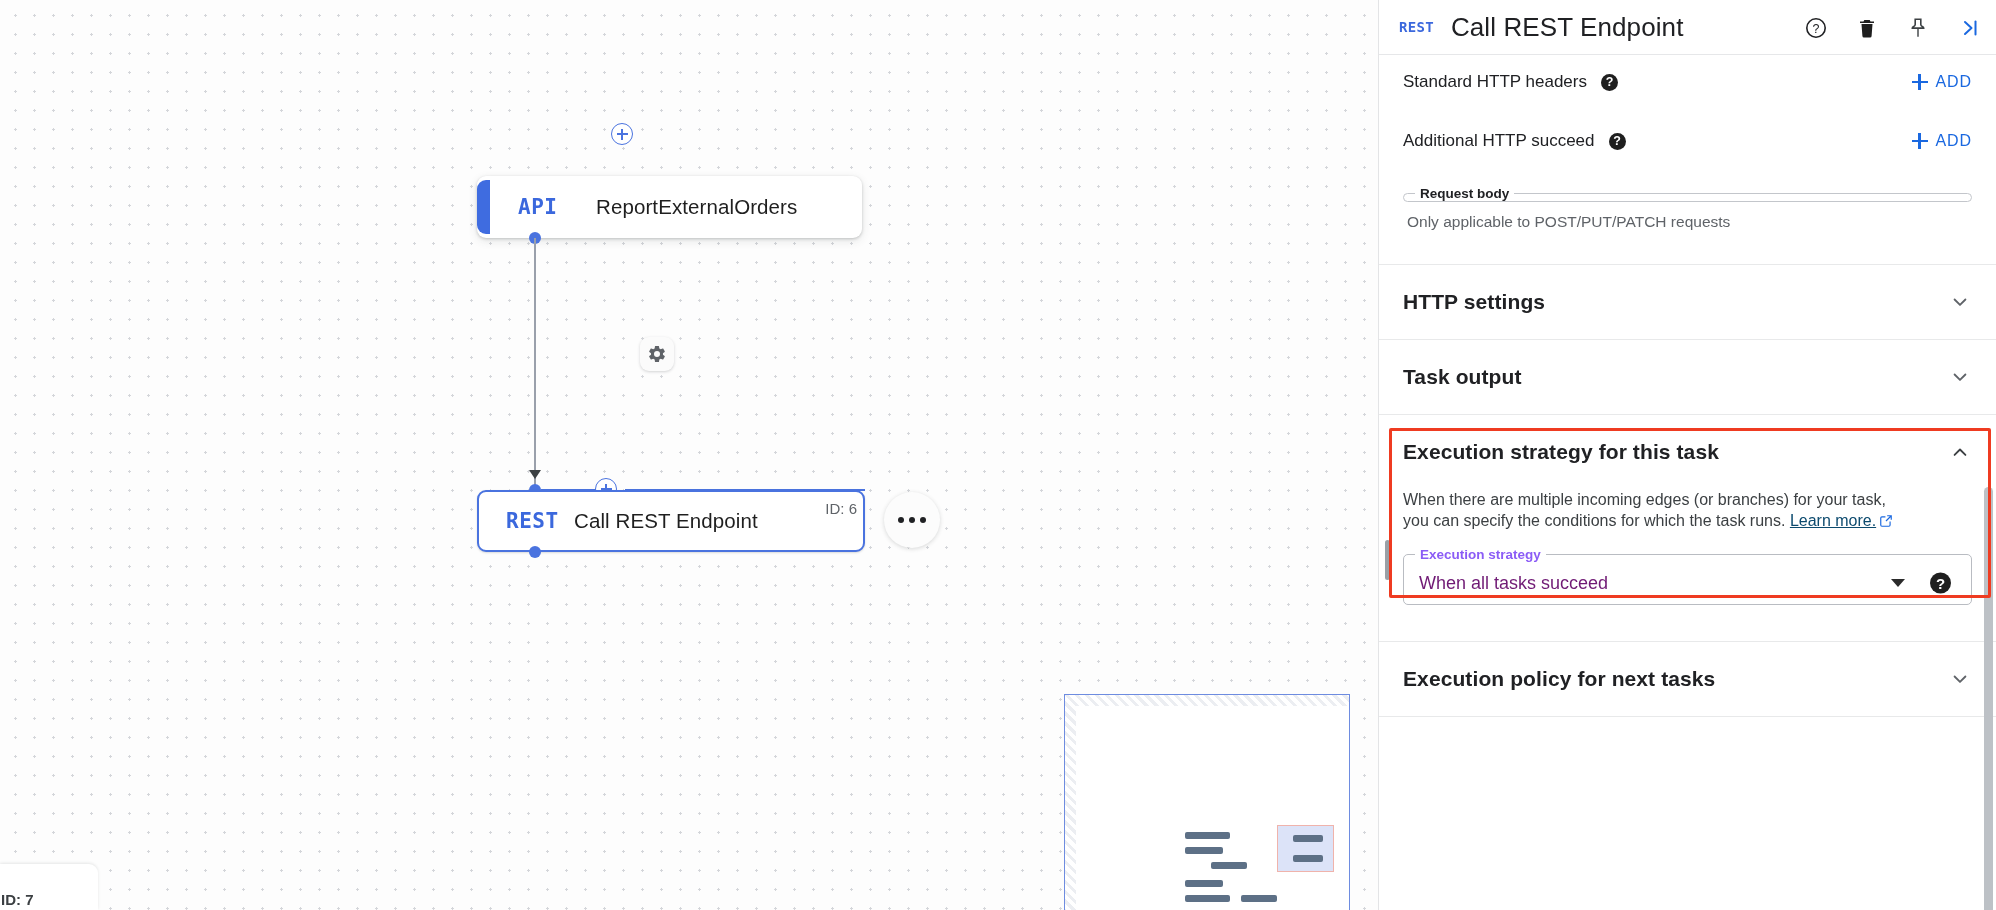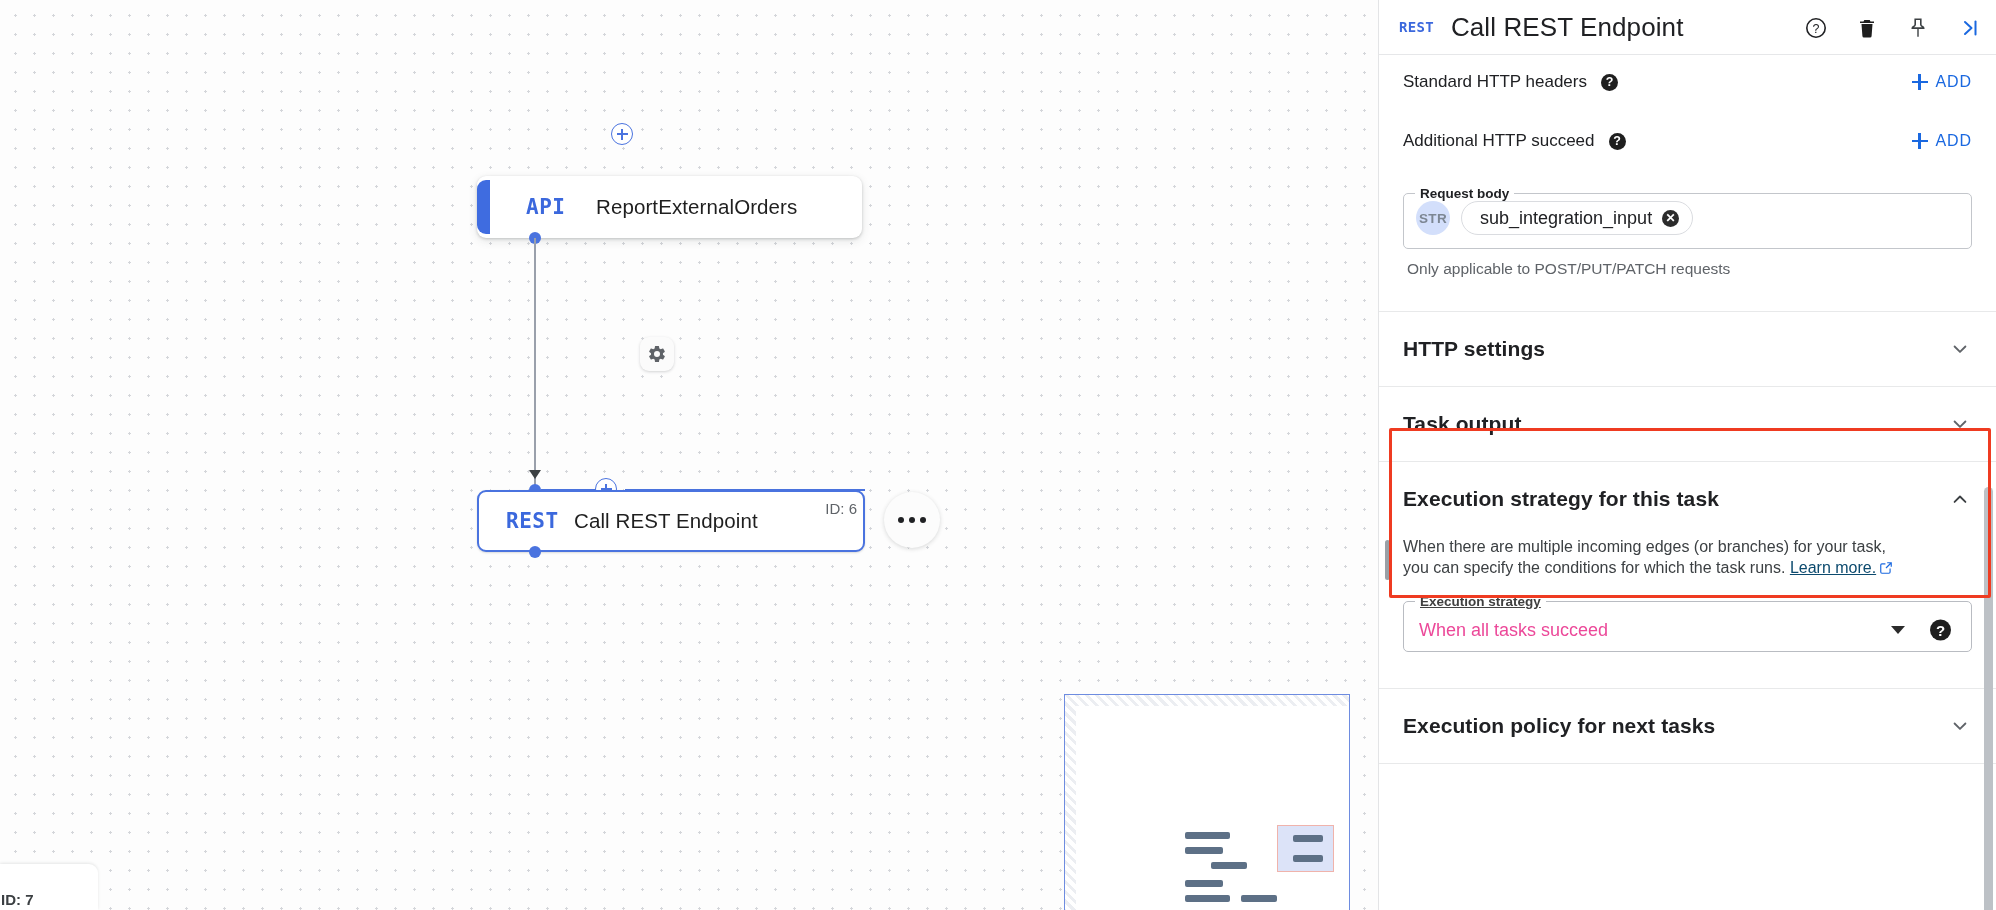--- a/index.html
+++ b/index.html
@@ -38,21 +38,21 @@
   }
   .node-rest {
     left: 477px; top: 490px; width: 388px; height: 62px;
     border: 2.4px solid #4a73df;
     box-shadow: 0 1px 2px rgba(60,64,67,.18);
   }
   .node-type {
     position: absolute; font-family: "DejaVu Sans Mono", monospace;
     font-weight: 700; font-size: 21px; color: #3b68dd; letter-spacing: .5px;
   }
-  .node-api .node-type { left: 49px; }
+  .node-api .node-type { left: 41px; }
   .node-rest .node-type { left: 27px; }
   .node-label {
     position: absolute; font-size: 20.5px; color: #1f1f1f; letter-spacing: .1px;
   }
   .node-api .node-label { left: 119px; }
   .node-rest .node-label { left: 95px; }
   .node-id {
     position: absolute; right: 6px; top: 8px;
     font-size: 15px; color: #5f6368;
   }
@@ -236,25 +236,25 @@
   .link {
     color: #0c4a6e; text-decoration: underline;
   }
 
   .select-field {
     position: relative; border: 1px solid #b9bcc2; border-radius: 5px;
     height: 58px;
   }
   .select-field > legend {
     margin-left: 11px; padding: 0 5px;
-    font-size: 13.5px; font-weight: 700; color: #404040; text-decoration: underline;
+    font-size: 13.5px; font-weight: 700; color: #8b5cf6;
   }
   .select-value {
     position: absolute; left: 15px; top: 50%; transform: translateY(-50%);
-    font-size: 18px; color: #ec4899;
+    font-size: 18px; color: #701a75;
   }
   .caret {
     position: absolute; right: 66px; top: 50%; transform: translateY(-50%);
     width: 0; height: 0;
     border-left: 7px solid transparent; border-right: 7px solid transparent;
     border-top: 8px solid #2b2b2b;
   }
   .select-help {
     position: absolute; right: 20px; top: 50%; transform: translateY(-50%);
     width: 21px; height: 21px; border-radius: 50%; background: #1f1f1f;
@@ -388,27 +388,20 @@
         <span class="field-label">Additional HTTP succeed</span>
         <span class="helpdot">?</span>
         <span class="add-btn">
           <span class="add-plus"></span>
           <span>ADD</span>
         </span>
       </div>
 
       <fieldset class="outlined" style="margin:13px 24px 0 24px;">
         <legend>Request body</legend>
-        <div class="chip-row">
-          <span class="type-chip">STR</span>
-          <span class="var-chip">
-            <span>sub_integration_input</span>
-            <span class="x-circle">✕</span>
-          </span>
-        </div>
       </fieldset>
       <div class="hint" style="margin:11px 0 0 28px;">Only applicable to POST/PUT/PATCH requests</div>
 
       <div class="divider" style="margin-top:33px;"></div>
 
       <div class="section-head" style="padding-left:24px;">
         <span class="section-title">HTTP settings</span>
         <span class="chev">
           <svg width="20" height="20" viewBox="0 0 24 24">
               <path fill="none" stroke="#5f6368" stroke-width="2.2" stroke-linecap="round" stroke-linejoin="round" d="M5.5 9l6.5 6.5L18.5 9"></path>

